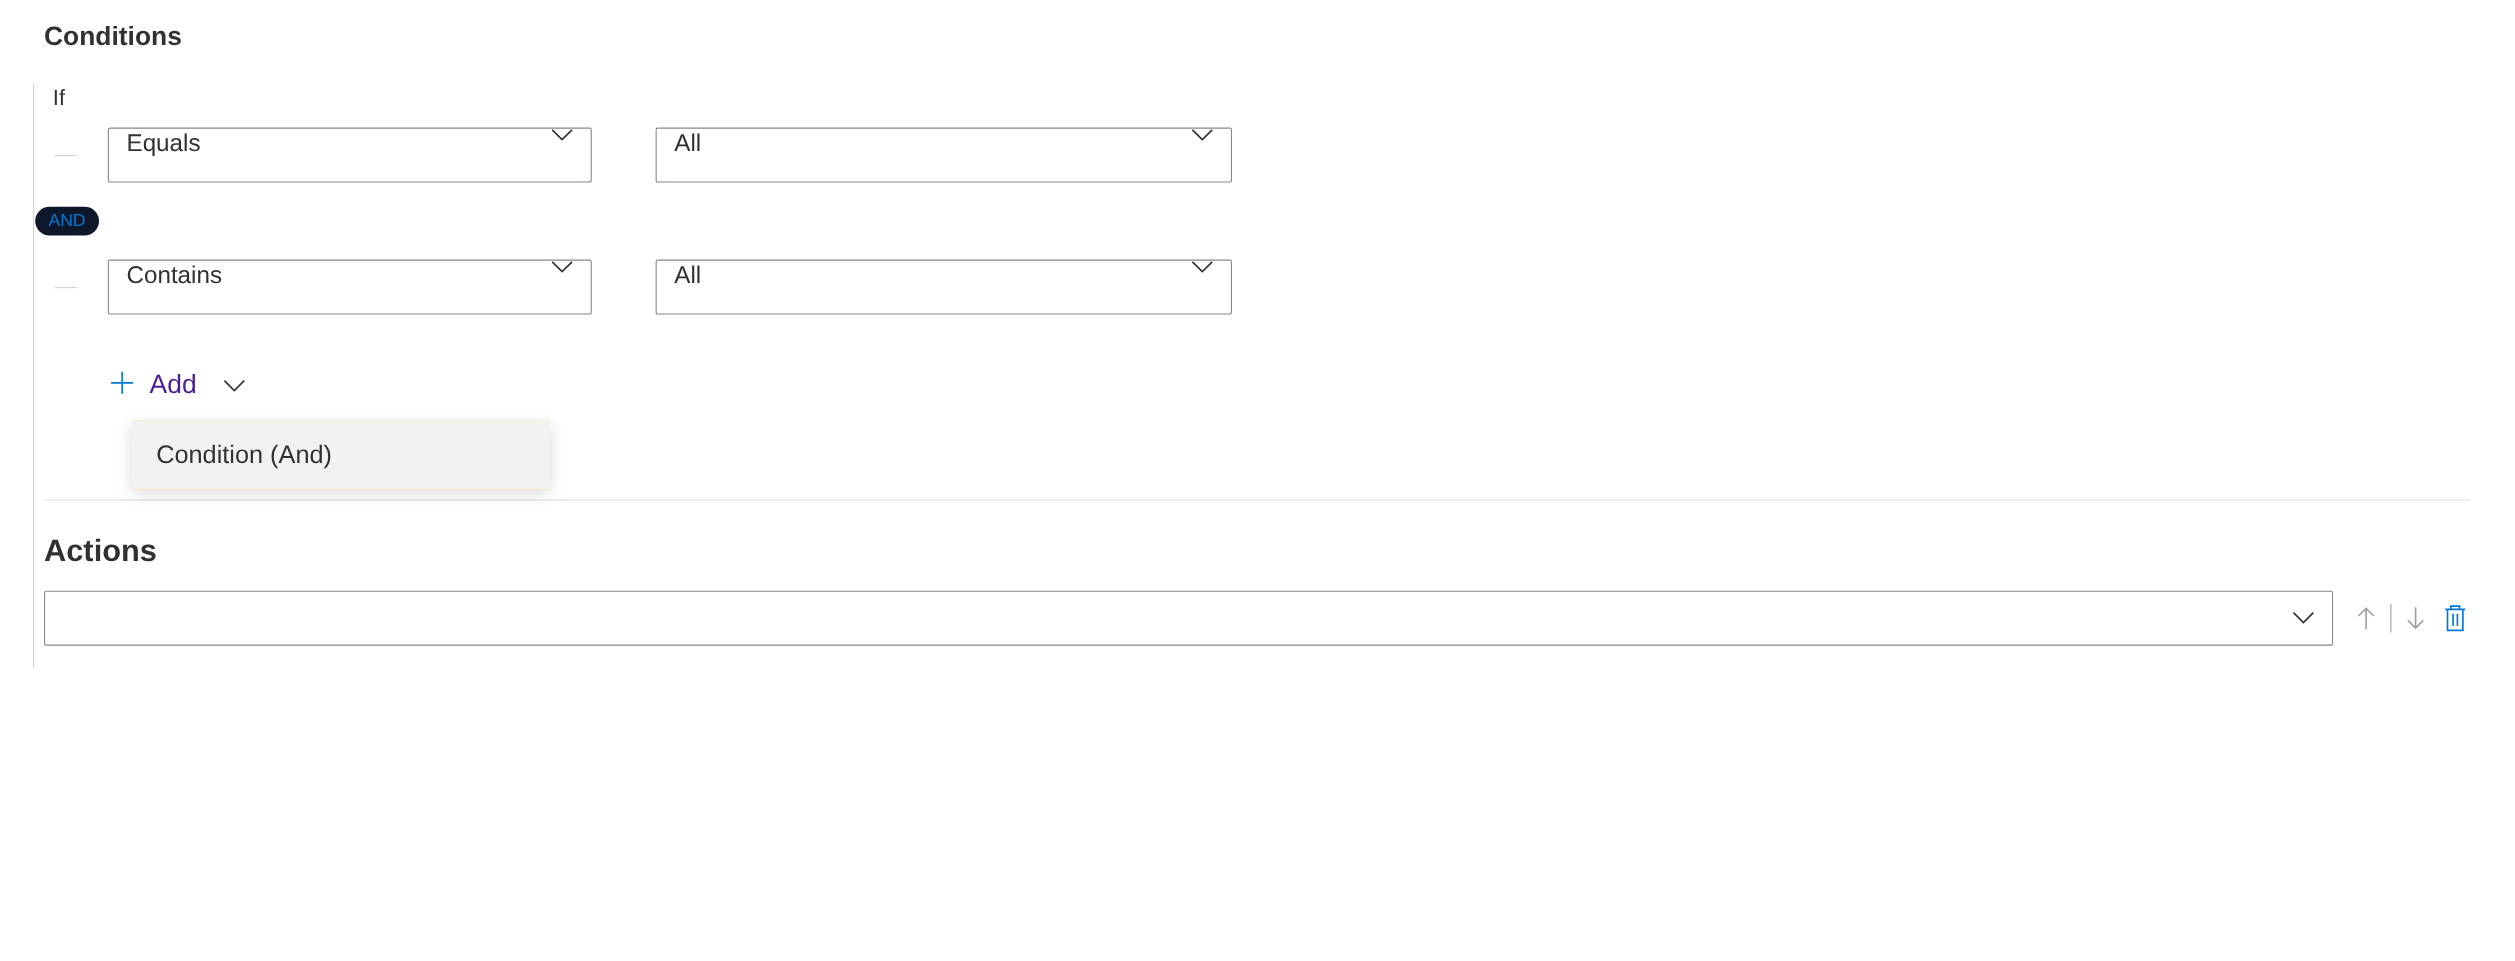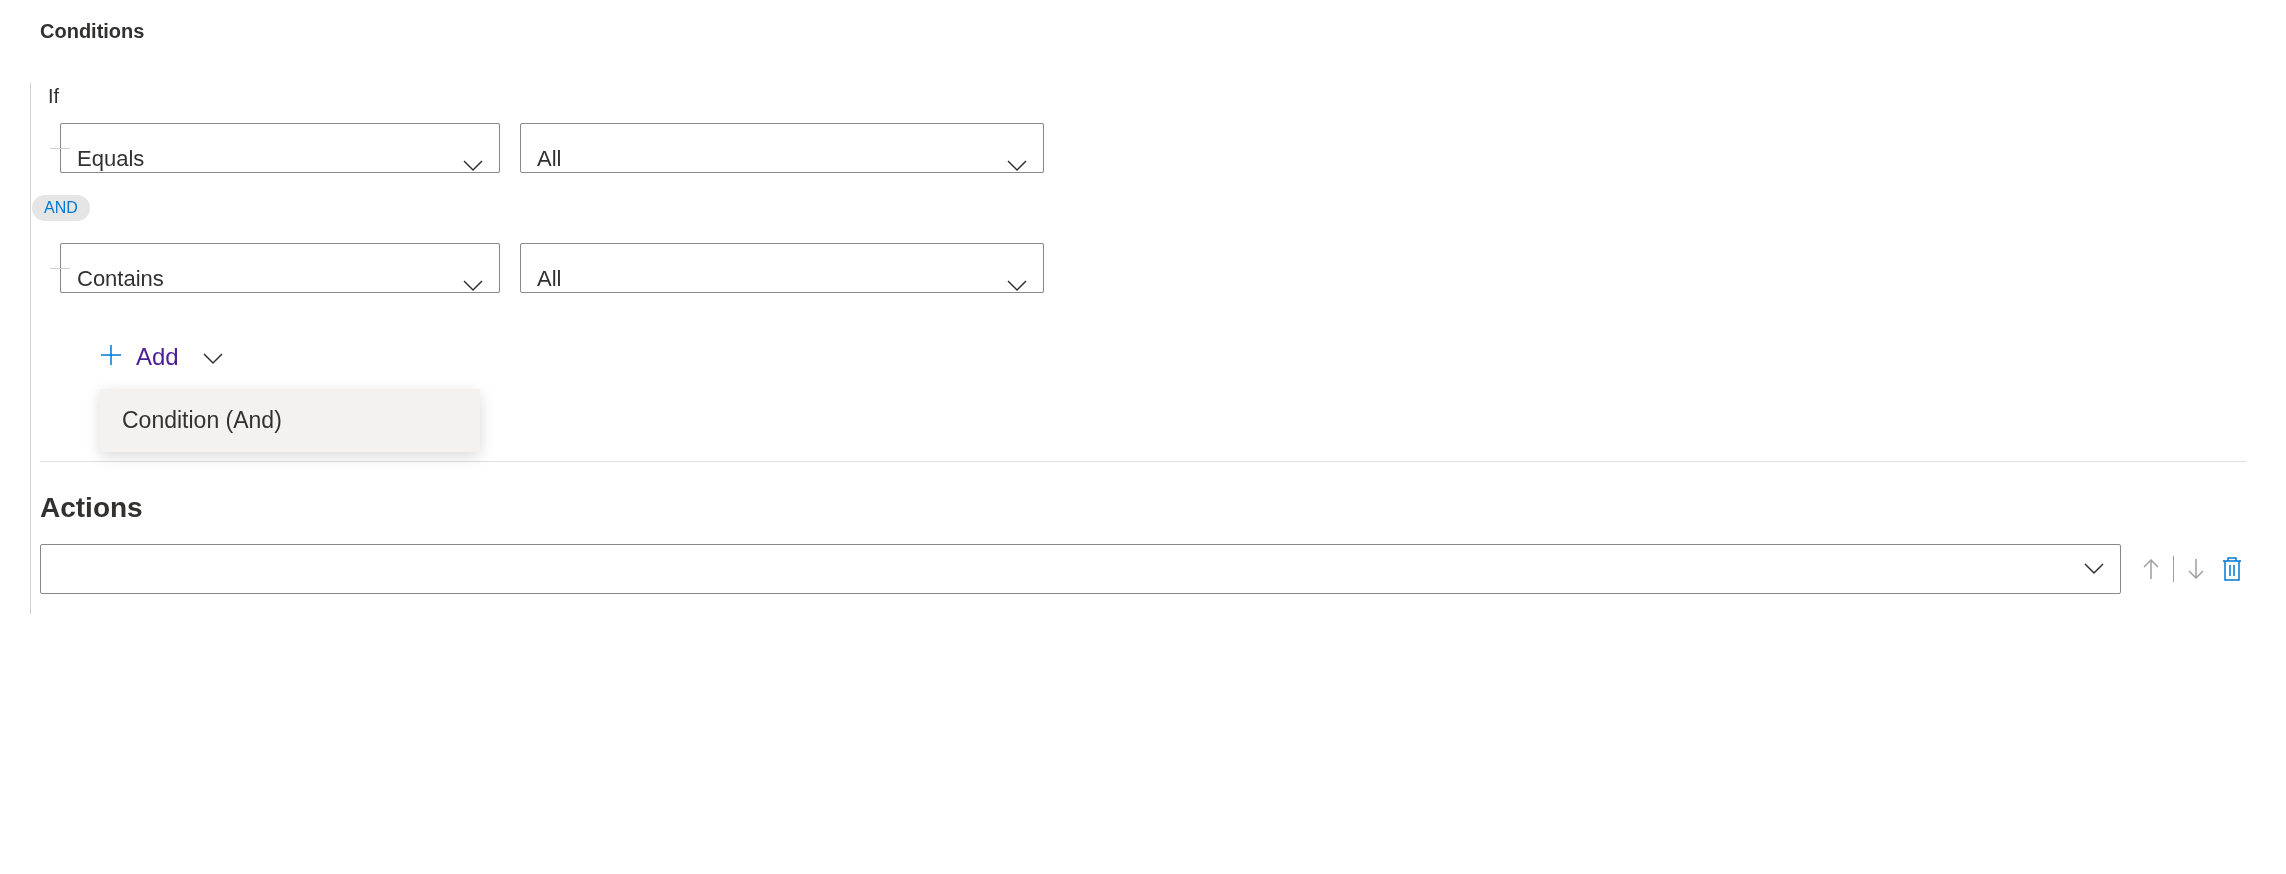--- a/index.html
+++ b/index.html
@@ -3,39 +3,39 @@
   <meta charset="utf-8">
   <style>
     * { box-sizing: border-box; margin: 0; padding: 0; }
     body {
       font-family: "Segoe UI", -apple-system, BlinkMacSystemFont, sans-serif;
       background: #ffffff;
       color: #323130;
       padding: 20px 40px;
     }
     .section-heading {
-      font-size: 20px;
+      font-size: 24px;
       font-weight: 600;
-      margin-bottom: 42px;
+      margin-bottom: 30px;
     }
     .if-label {
       font-size: 20px;
       font-weight: 400;
       margin-bottom: 15px;
       margin-left: 8px;
     }
     .conditions-block {
       position: relative;
       padding-left: 20px;
     }
     .and-pill {
       position: absolute;
       left: -8px;
       top: 72px;
-      background: #e5e5e5;
+      background: #0f172a;
       color: #0078d4;
       font-size: 16px;
       font-weight: 400;
       padding: 4px 12px;
       border-radius: 14px;
       z-index: 2;
     }
     .condition-row {
       display: flex;
       align-items: center;
@@ -59,31 +59,32 @@
       background: #d1d1d1;
     }
     .condition-label {
       font-size: 24px;
       font-weight: 400;
       width: 470px;
       padding-left: 20px;
     }
     .dropdown {
       display: flex;
-      align-items: flex-end;
+      align-items: flex-start;
       justify-content: space-between;
       border: 1px solid #8a8886;
       border-radius: 2px;
       background: #ffffff;
       height: 50px;
       padding: 0 16px;
       font-size: 22px;
       color: #323130;
       cursor: pointer;
       margin-right: 20px;
+      margin-left: 38px;
     }
     .dropdown-operator { width: 440px; }
     .dropdown-value { width: 524px; }
     .chevron {
       flex-shrink: 0;
     }
     .chevron svg {
       display: block;
     }
     .add-row {
@@ -109,21 +110,21 @@
       font-size: 28px;
       font-weight: 300;
     }
     .add-button .chev {
       margin-left: 10px;
       color: #323130;
     }
     .add-dropdown-menu {
       position: absolute;
       top: 56px;
-      left: 40px;
+      left: 60px;
       background: #fde047;
       box-shadow: 0 4px 14px rgba(0,0,0,0.15);
       min-width: 380px;
       z-index: 10;
     }
     .add-dropdown-item {
       padding: 18px 22px;
       font-size: 23px;
       cursor: pointer;
     }

